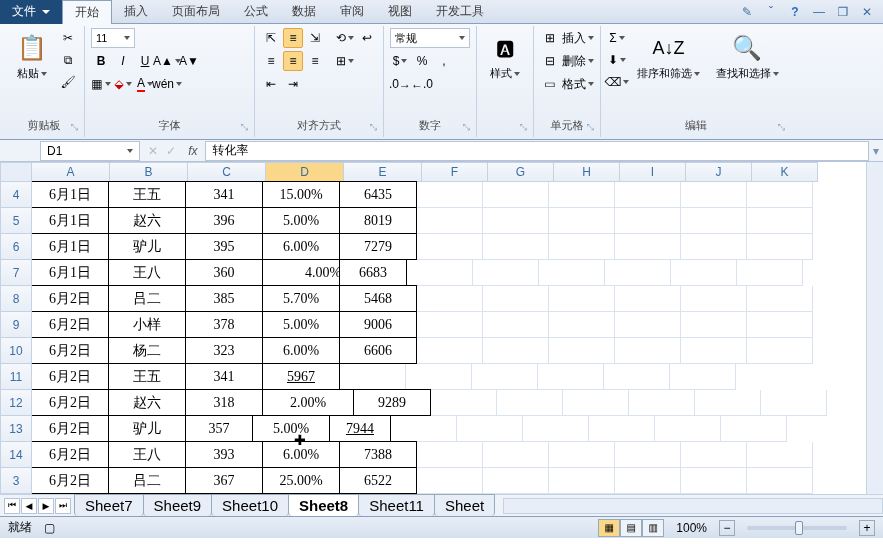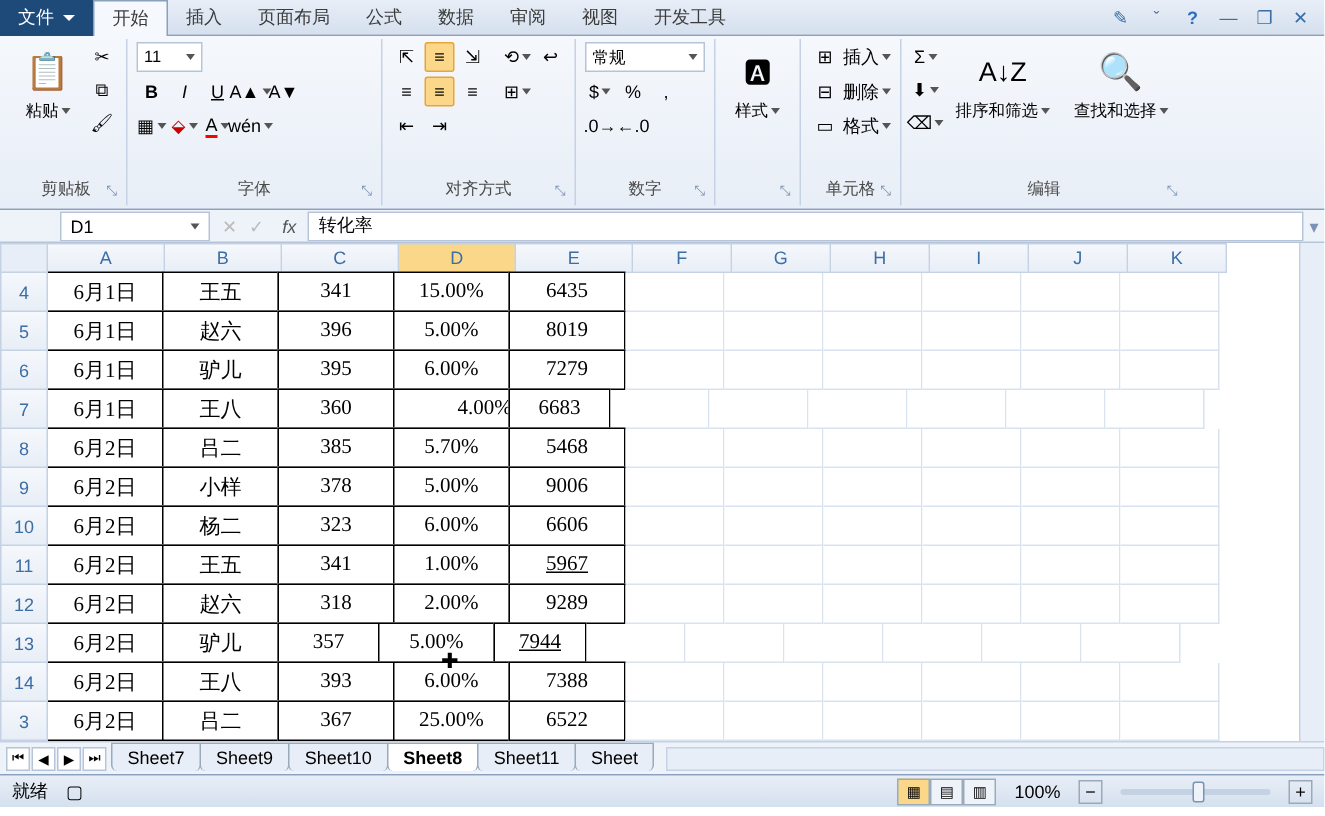--- a/index.html
+++ b/index.html
@@ -46,21 +46,21 @@
 .rows{}
 .row{display:flex;height:26px;}
 .cell{border-right:1px solid #d4d4d4;border-bottom:1px solid #d4d4d4;display:flex;align-items:center;justify-content:center;font-family:"SimSun";font-size:14px;background:#fff;}
 .cell.bordered{border:1px solid #000;margin:-1px 0 0 -1px;}
 .cell.empty{border-right:1px solid #d9e2ef;border-bottom:1px solid #d9e2ef;}
 .vscroll{width:17px;background:#e8eef7;border-left:1px solid #c5d2e3;}
 
 .tabstrip{height:22px;display:flex;align-items:center;background:#eef3fa;border-top:1px solid #c5d2e3;}
 .nav{display:flex;gap:1px;padding:0 4px;}
 .nav .nb{width:16px;height:16px;border:1px solid #b5c4d9;background:#fff;display:flex;align-items:center;justify-content:center;font-size:9px;cursor:pointer;}
-.stab{padding:2px 10px;border:1px solid #9ab;border-bottom:none;background:#e8eef7;margin-left:-1px;font-size:12px;cursor:pointer;border-radius:0 0 4px 4px;transform:translateY(-1px);}
+.stab{padding:2px 10px;border:1px solid #9ab;border-bottom:none;background:#e8eef7;margin-left:-1px;font-size:15px;cursor:pointer;border-radius:0 0 4px 4px;transform:translateY(-1px);}
 .stab.active{background:#fff;font-weight:bold;}
 .hscroll{flex:1;height:16px;background:#e8eef7;border:1px solid #c5d2e3;margin-left:8px;}
 
 .status{height:22px;display:flex;align-items:center;background:linear-gradient(#e8eef7,#d5e0ee);border-top:1px solid #8ba0bc;padding:0 8px;gap:12px;}
 .status .sp{flex:1;}
 .viewbtns{display:flex;}
 .viewbtns .vb{width:22px;height:18px;border:1px solid #9ab;background:#eef3fa;display:flex;align-items:center;justify-content:center;font-size:10px;cursor:pointer;}
 .viewbtns .vb.active{background:#fbd889;}
 .zslider{width:100px;height:4px;background:#c5d2e3;position:relative;border-radius:2px;}
 .zslider::before{content:"";position:absolute;left:50%;top:-4px;width:2px;height:12px;background:#7a92b4;}
@@ -357,34 +357,33 @@
           <div class="cell empty" style="width: 66px;"></div>
           <div class="cell empty" style="width: 66px;"></div>
           <div class="cell empty" style="width: 66px;"></div>
           <div class="cell empty" style="width: 66px;"></div>
           <div class="cell empty" style="width: 66px;"></div>
         </div>
         <div class="row">
           <div class="cell bordered" style="width: 78px;">6月2日</div>
           <div class="cell bordered" style="width: 78px;">王五</div>
           <div class="cell bordered" style="width: 78px;">341</div>
-          <div class="cell bordered" style="width: 78px;">1.00%</div>
           <div class="cell bordered" style="width: 78px; text-decoration: underline;">5967</div>
           <div class="cell empty" style="width: 66px;"></div>
           <div class="cell empty" style="width: 66px;"></div>
           <div class="cell empty" style="width: 66px;"></div>
           <div class="cell empty" style="width: 66px;"></div>
           <div class="cell empty" style="width: 66px;"></div>
           <div class="cell empty" style="width: 66px;"></div>
         </div>
         <div class="row">
           <div class="cell bordered" style="width: 78px;">6月2日</div>
           <div class="cell bordered" style="width: 78px;">赵六</div>
           <div class="cell bordered" style="width: 78px;">318</div>
-          <div class="cell bordered" style="width: 78px;">2.00%</div>
+          <div class="cell bordered" style="width: 92px;">2.00%</div>
           <div class="cell bordered" style="width: 78px;">9289</div>
           <div class="cell empty" style="width: 66px;"></div>
           <div class="cell empty" style="width: 66px;"></div>
           <div class="cell empty" style="width: 66px;"></div>
           <div class="cell empty" style="width: 66px;"></div>
           <div class="cell empty" style="width: 66px;"></div>
           <div class="cell empty" style="width: 66px;"></div>
         </div>
         <div class="row">
           <div class="cell bordered" style="width: 78px;">6月2日</div>

